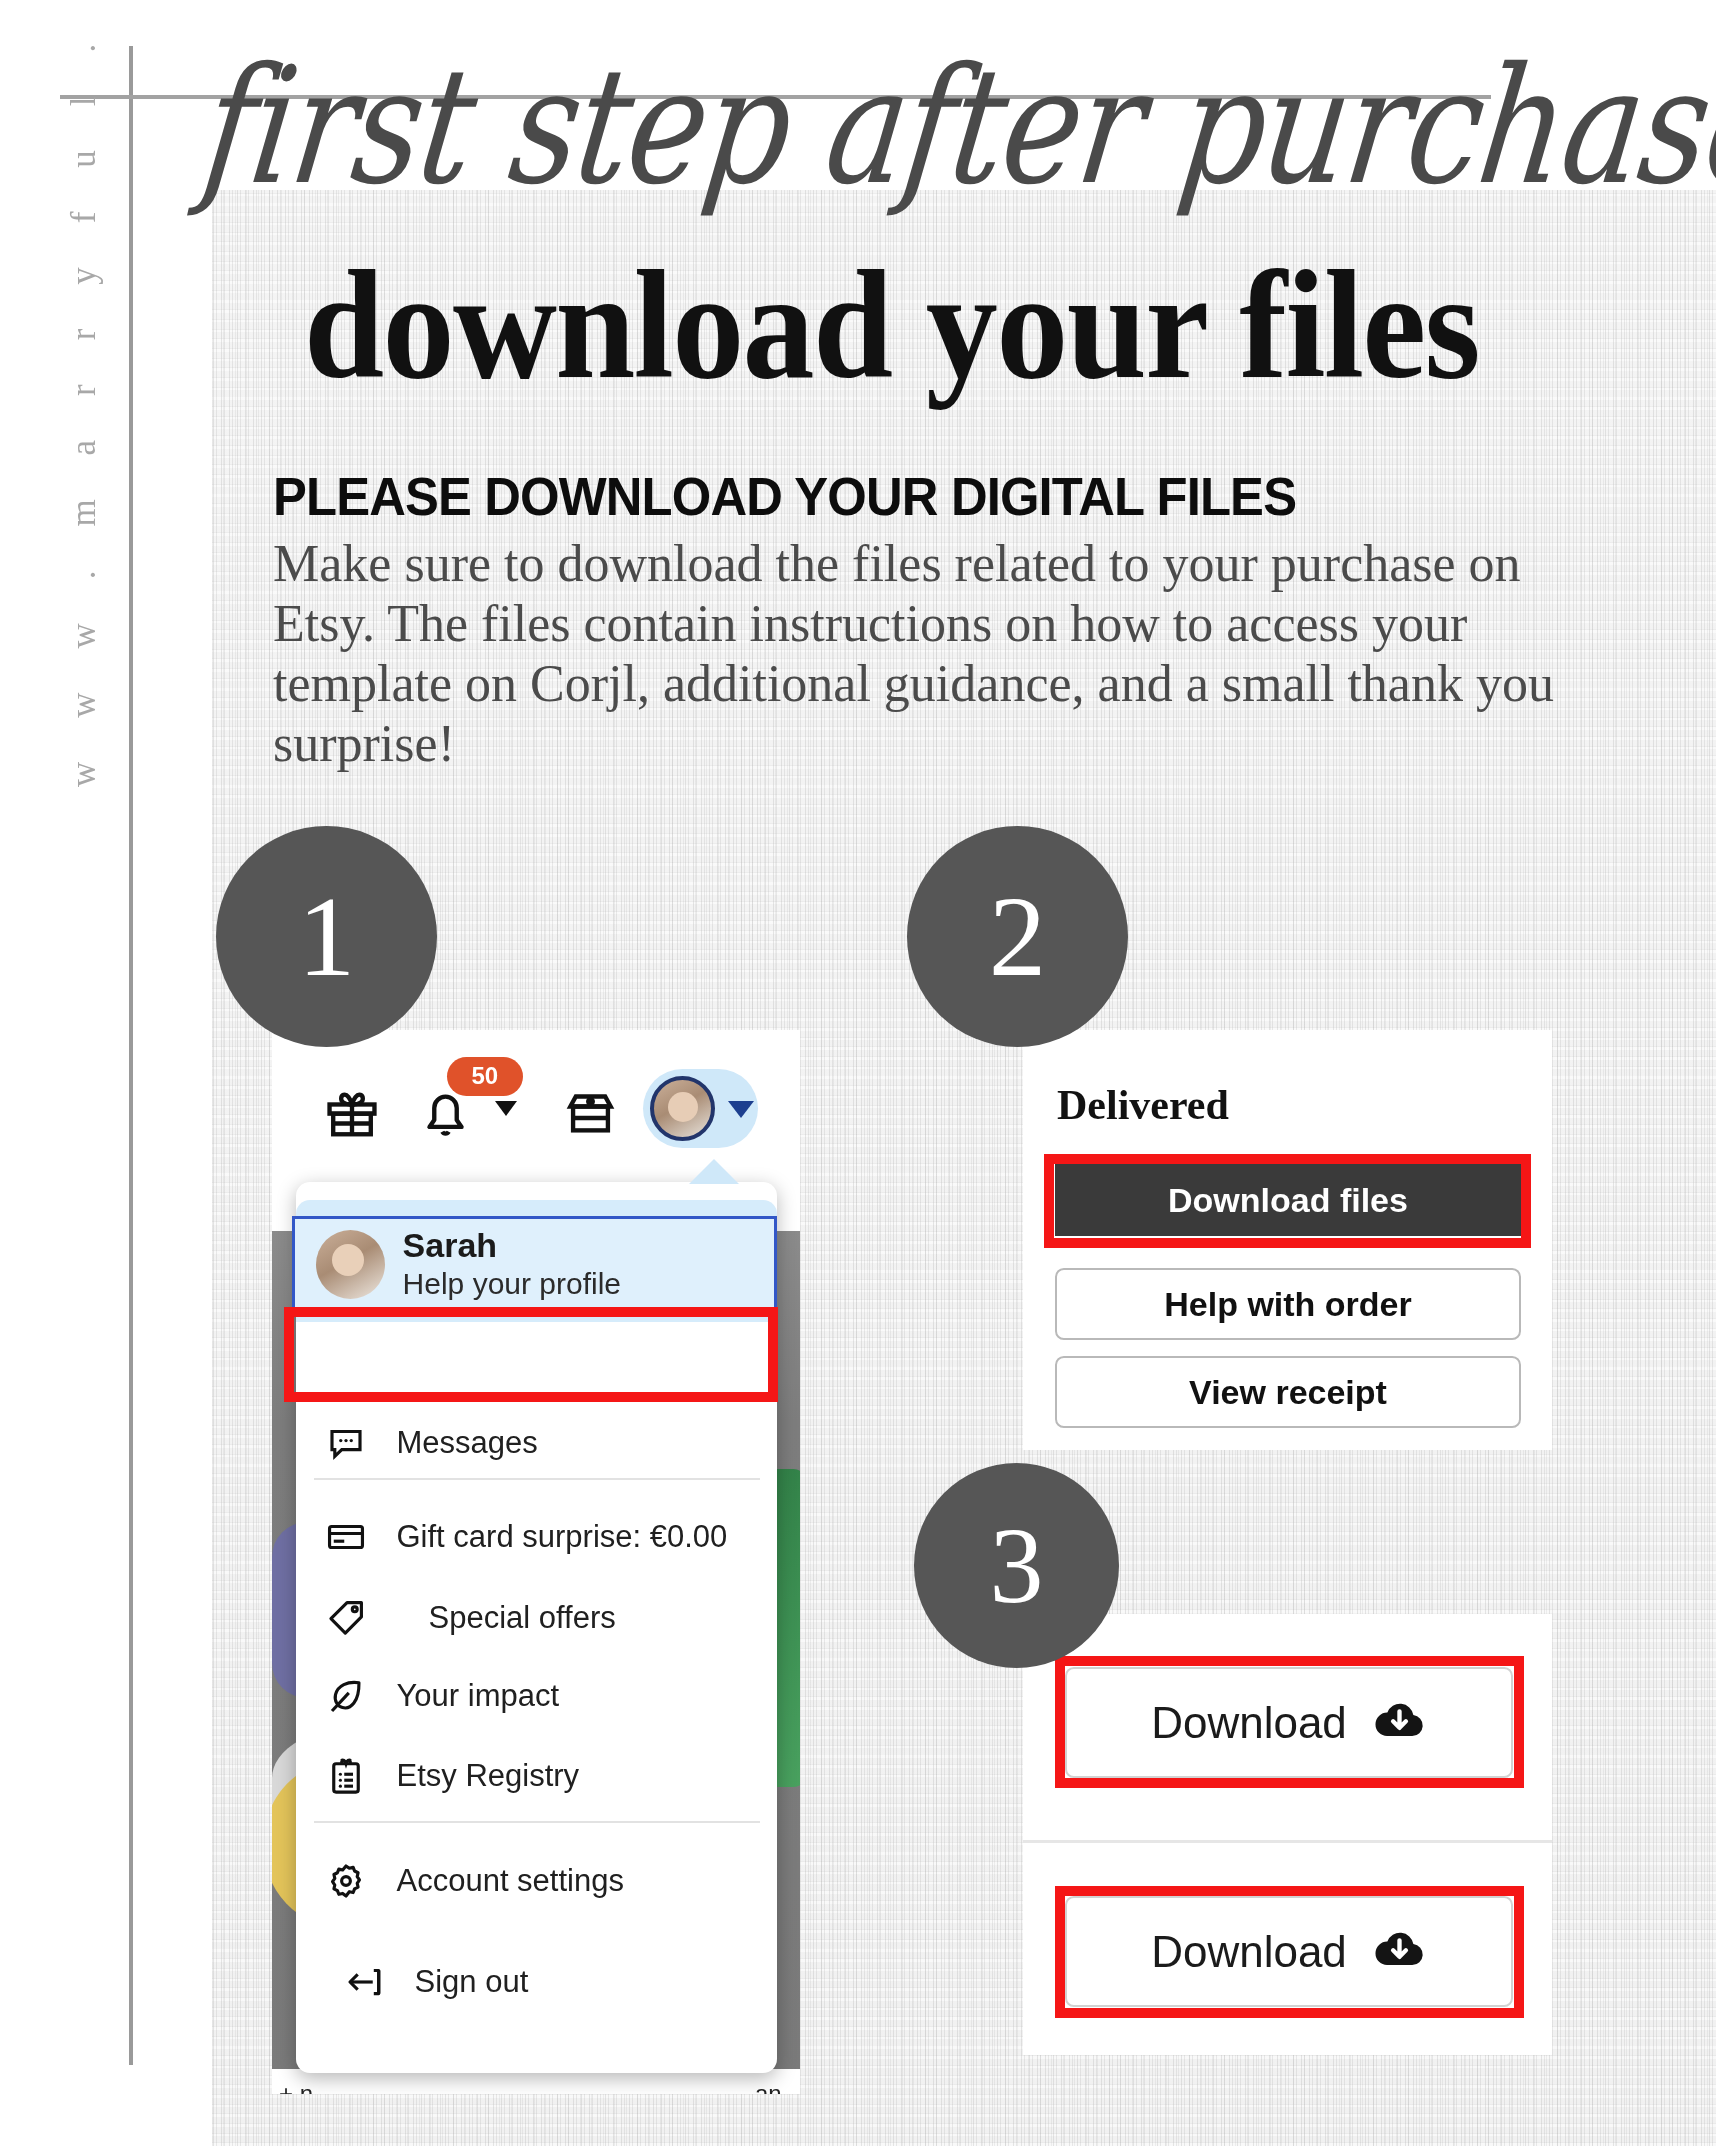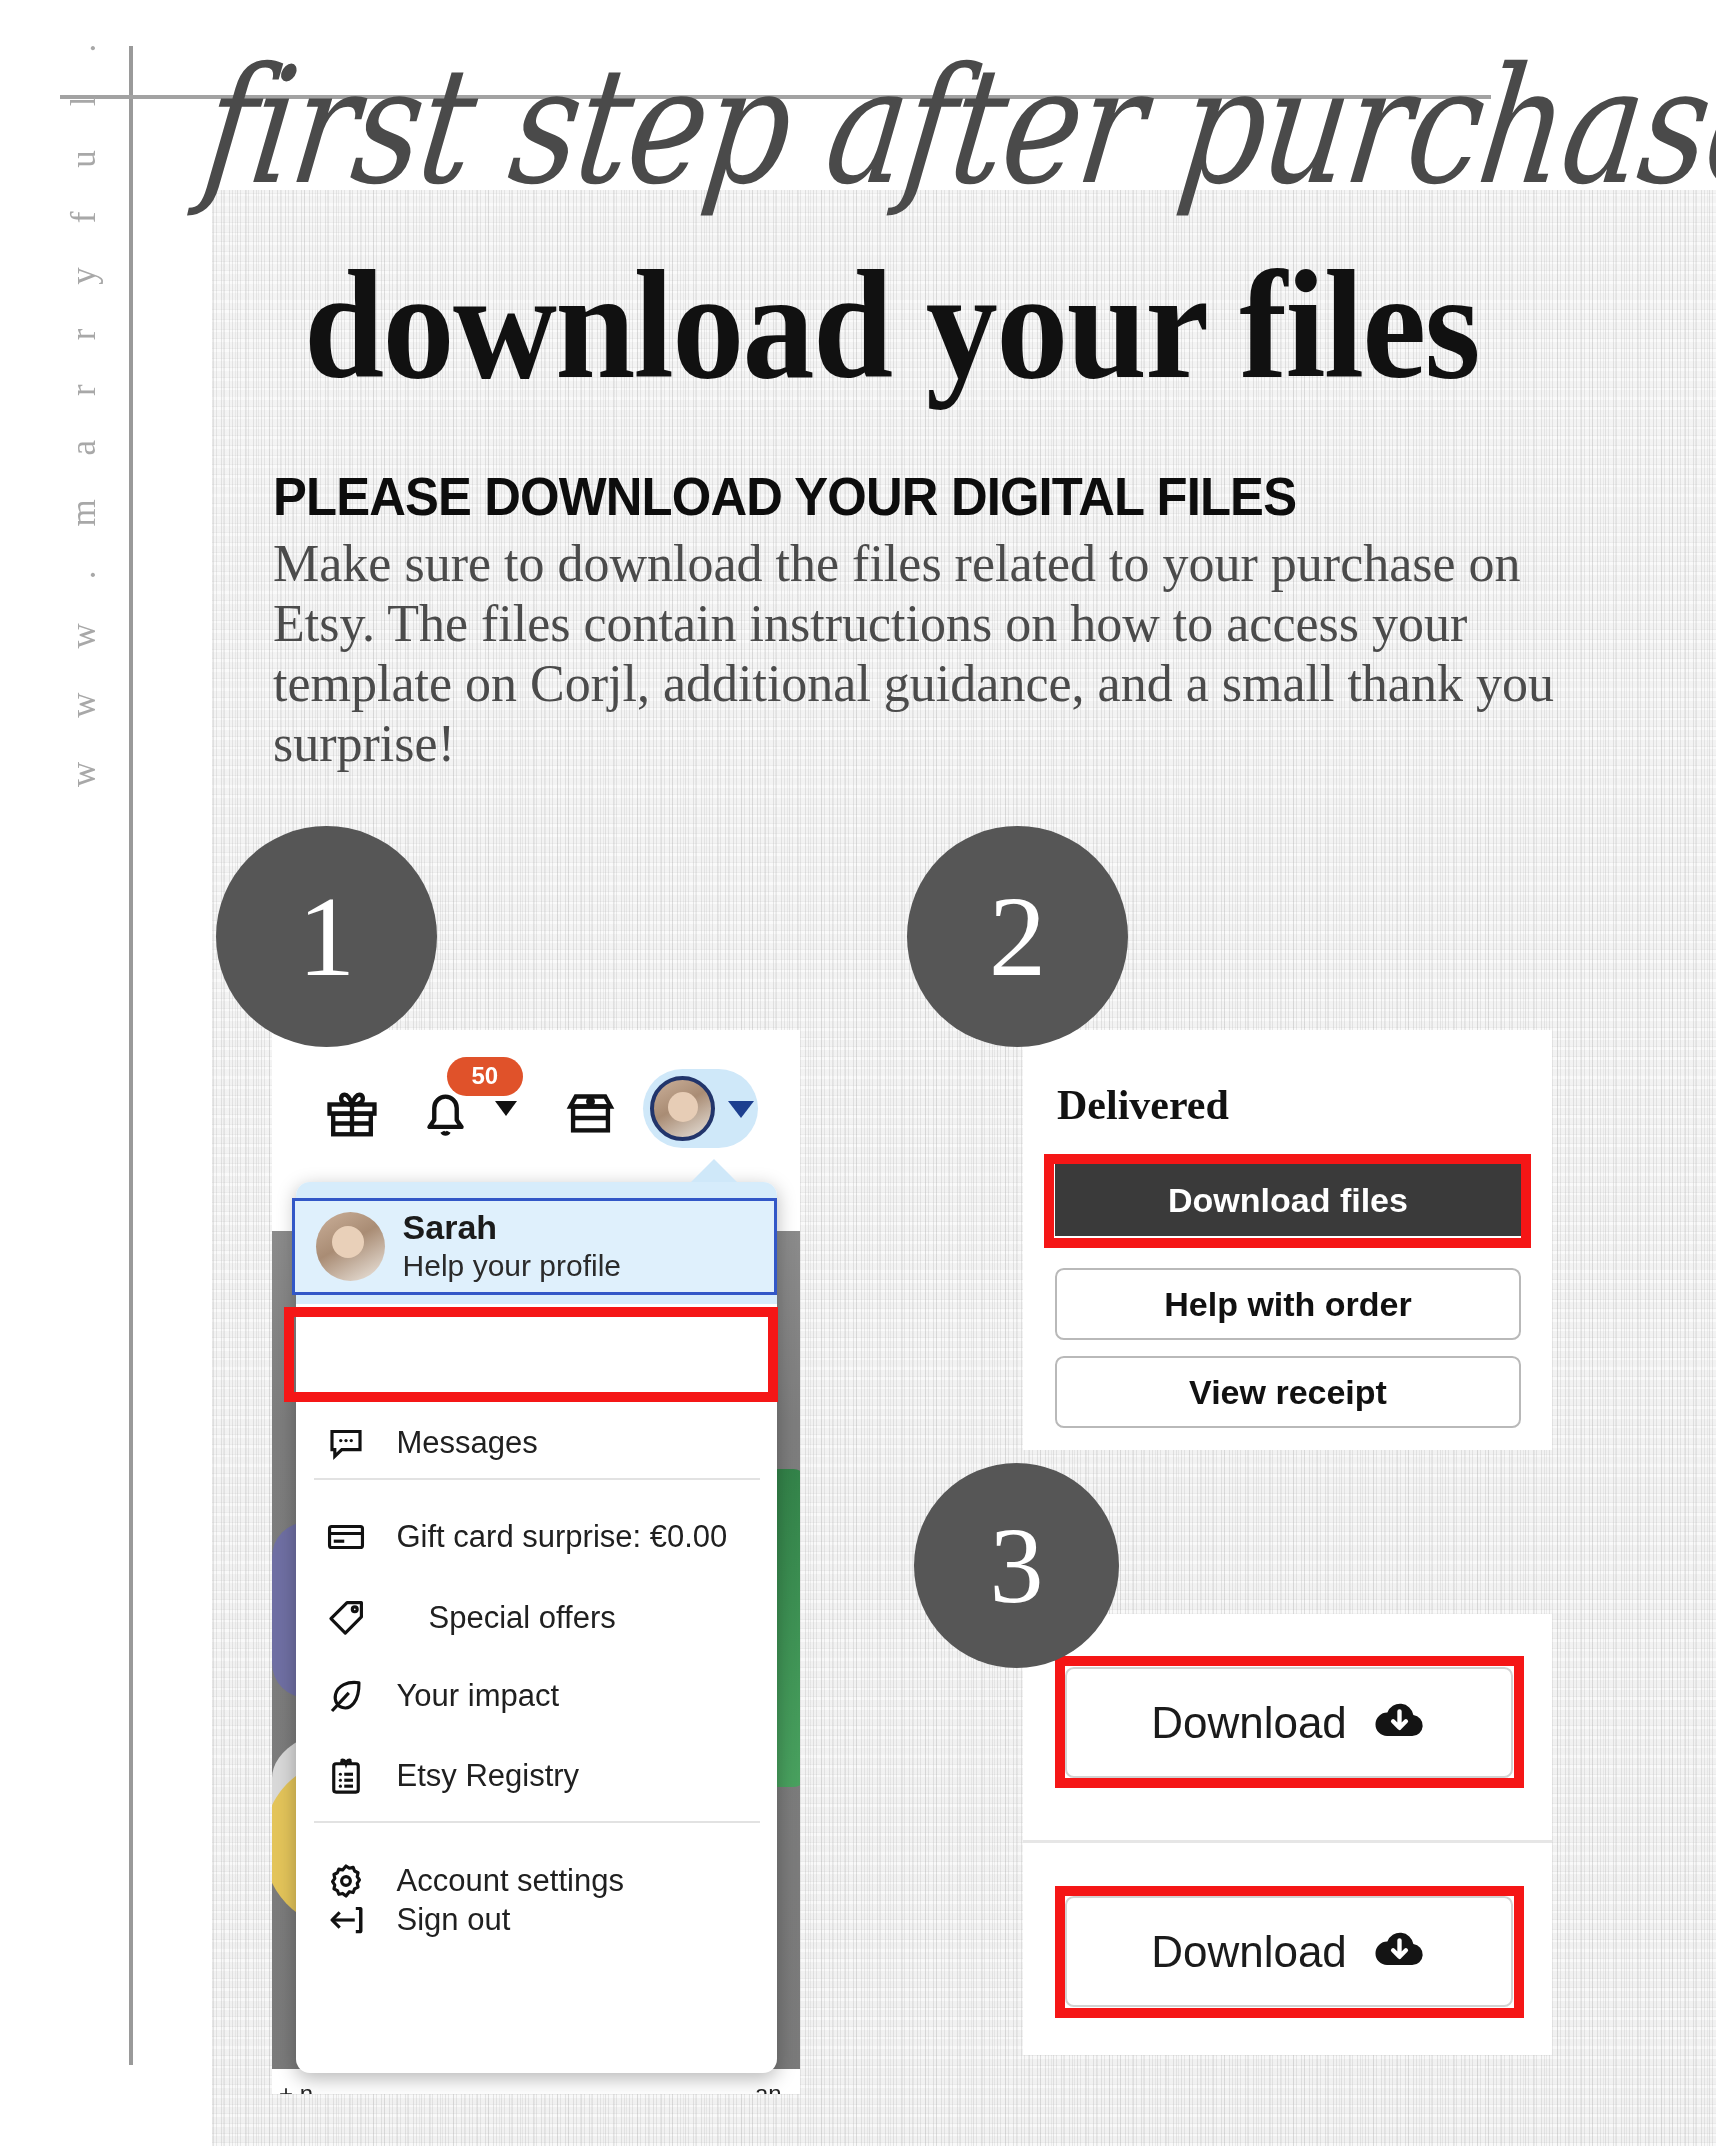--- a/index.html
+++ b/index.html
@@ -169,21 +169,21 @@
     background:#ffffff;border-radius:14px;
     box-shadow:0 5.3px 19.4px rgba(0,0,0,.28);
     z-index:5;overflow:visible;
   }
   .dd-arrow{
     position:absolute;left:393px;top:-23px;width:0;height:0;
     border-left:25px solid transparent;border-right:25px solid transparent;
     border-bottom:25px solid #cfe8f9;
   }
   .dd-profile{
-    position:absolute;left:0;top:0;width:481px;height:122px;
+    position:absolute;left:0;top:18px;width:481px;height:122px;
     background:#d6ecfb;border-radius:14px 14px 0 0;
   }
   .dd-profile-inner{
     position:absolute;left:-4.4px;top:16px;width:485px;height:97px;
     background:#dff0fc;border:3.5px solid #3257c7;box-sizing:border-box;
   }
   .dd-av{
     position:absolute;left:21px;top:10.6px;width:69px;height:69px;border-radius:50%;
     background:linear-gradient(150deg,#cbb09a 0%,#a98c74 45%,#efe9e2 100%);
     overflow:hidden;
@@ -393,21 +393,21 @@
       <div class="dd-item" style="top:663px;">
         <span class="dd-icon">
           <svg width="42" height="42" viewBox="0 0 24 24" fill="none" stroke="#111" stroke-width="1.8" stroke-linejoin="round">
             <path d="M12 3.4l1.9 1.3 2.2-.5.8 2.1 2 1-.5 2.2 1.3 1.9-1.3 1.9.5 2.2-2 1-.8 2.1-2.2-.5L12 20.6l-1.9-1.5-2.2.5-.8-2.1-2-1 .5-2.2L4.3 12.4l1.3-1.9-.5-2.2 2-1 .8-2.1 2.2.5z"></path>
             <circle cx="12" cy="12" r="2.5"></circle>
           </svg>
         </span>
         <span class="lbl">Account settings</span>
       </div>
 
-      <div class="dd-item" style="top:702px;">
+      <div class="dd-item" style="top:764px;padding-left:18px;">
         <span class="dd-icon">
           <svg width="42" height="42" viewBox="0 0 24 24" fill="none" stroke="#111" stroke-width="1.8" stroke-linejoin="round">
             <polyline points="17.6,5.4 20.4,5.4 20.4,18.6 17.6,18.6"></polyline>
             <line x1="20.4" y1="5.4" x2="20.4" y2="18.6"></line>
             <line x1="17" y1="12" x2="4.4" y2="12"></line>
             <polyline points="8.4,7.6 4,12 8.4,16.4"></polyline>
           </svg>
         </span>
         <span class="lbl">Sign out</span>
       </div>

